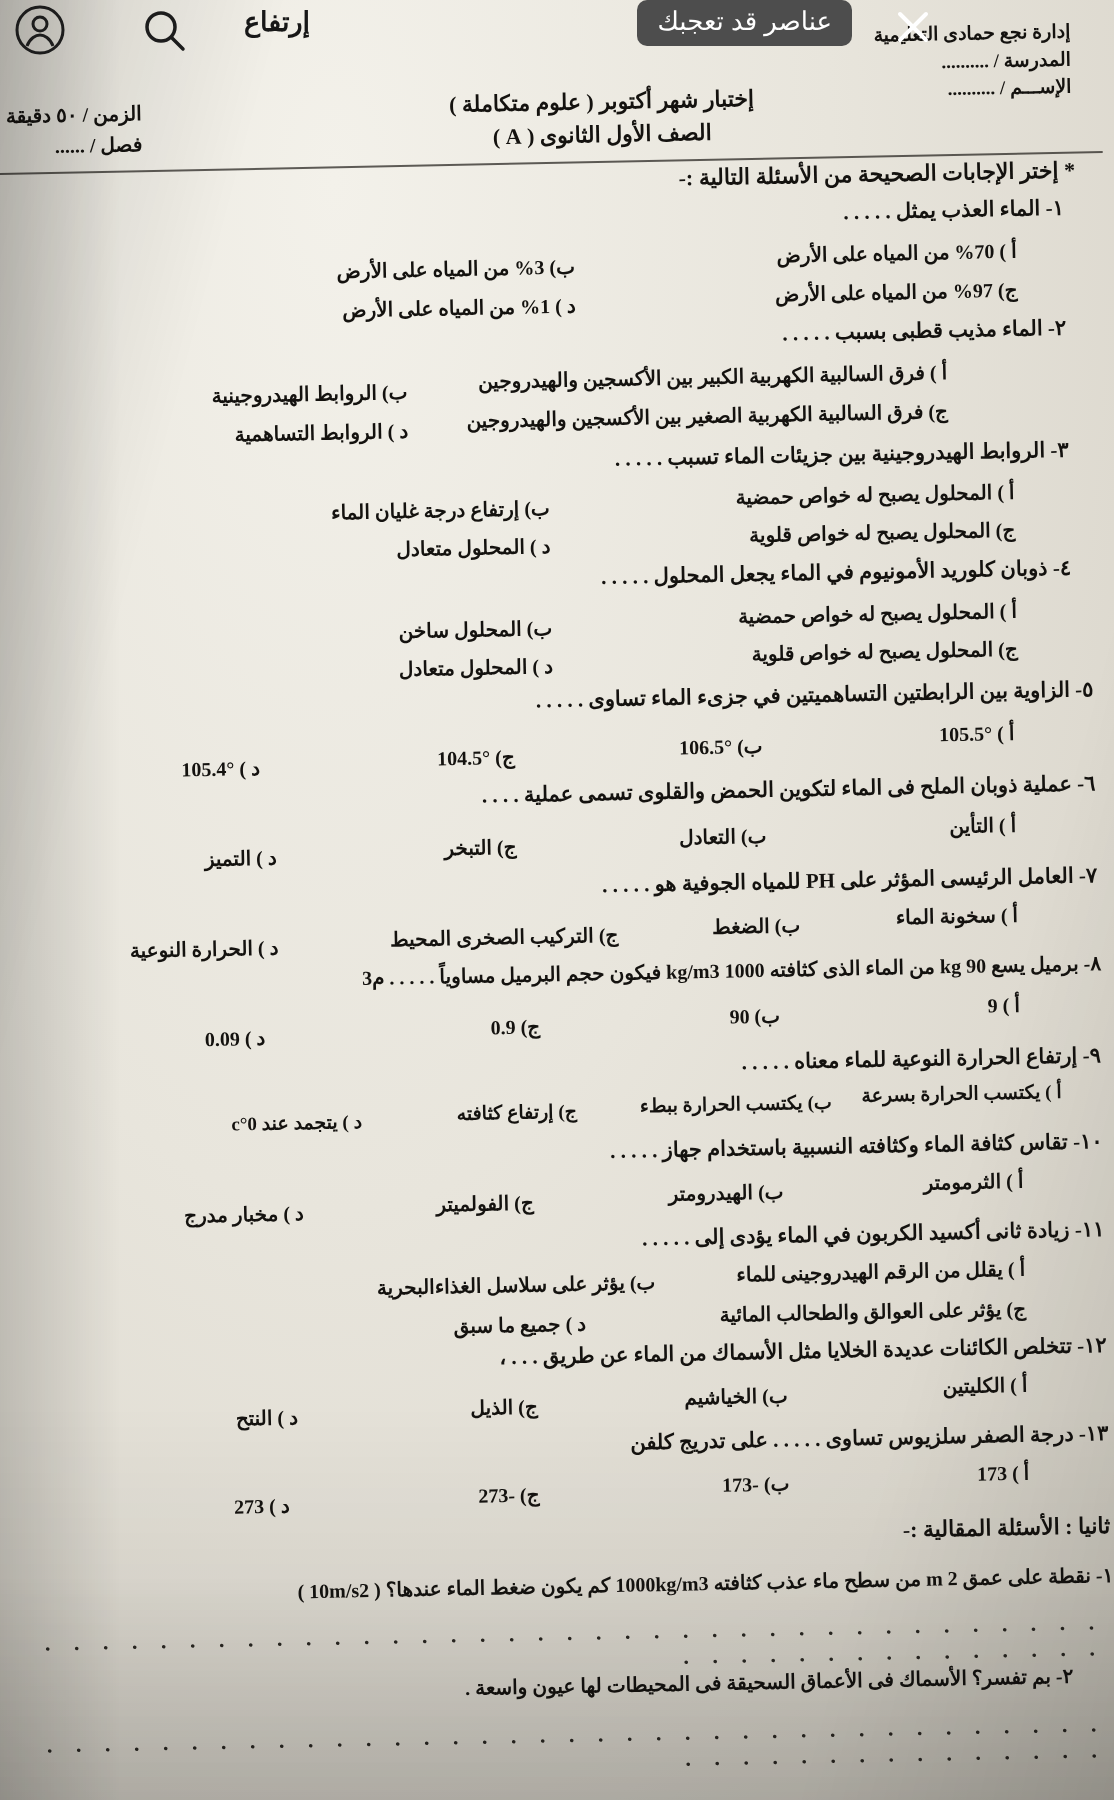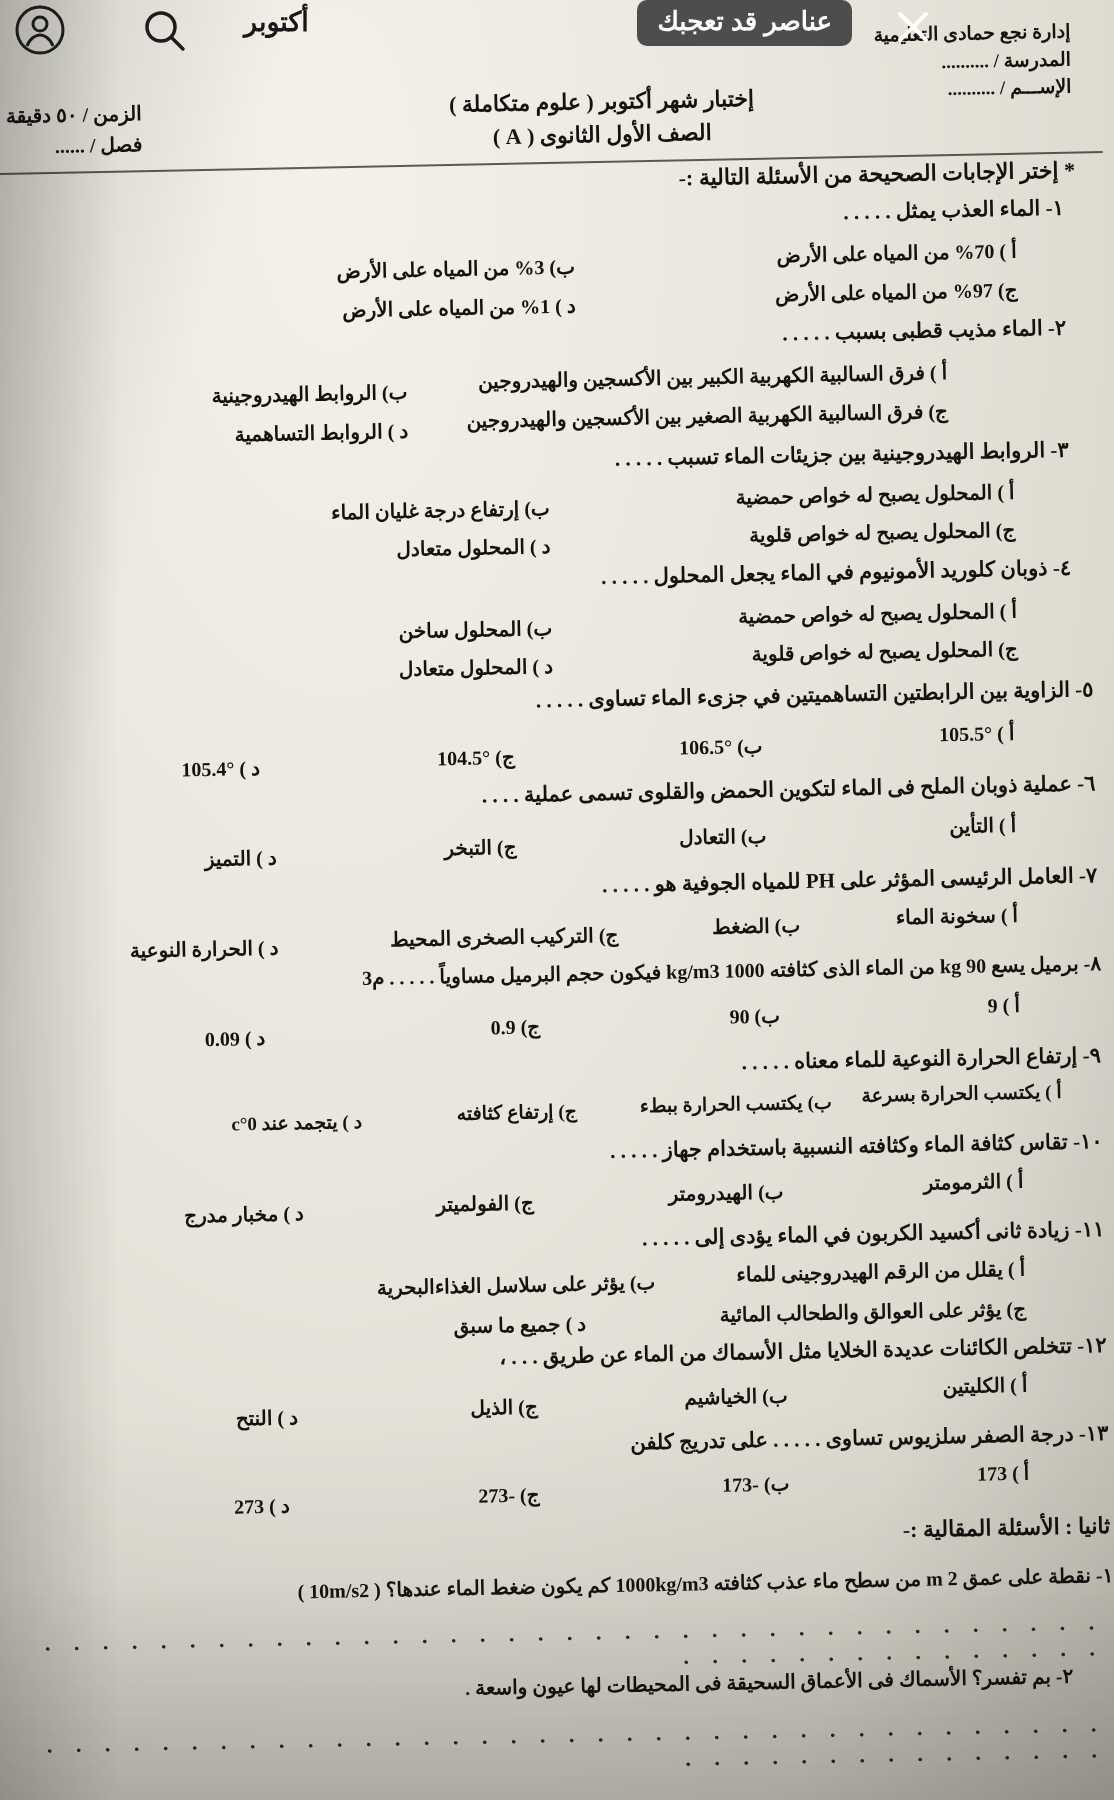--- a/index.html
+++ b/index.html
@@ -76,21 +76,21 @@
   }
   .ov-explore { left: 244px; }
 
   .ov-pill {
     position: absolute;
     top: 0px;
     right: 262px;
     background: #4d4d4d;
     color: #ffffff;
     font-family: "Liberation Sans", sans-serif;
-    font-weight: bold;
+    font-weight: normal;
     font-size: 26px;
     padding: 6px 20px 9px 20px;
     border-radius: 10px;
     pointer-events: auto;
     white-space: nowrap;
   }
 
   
   .hdr-right {
     position: absolute;
@@ -320,21 +320,21 @@
       </svg>
     </span>
 
     <span class="ov-icon ov-search">
       <svg width="48" height="48" viewBox="0 0 48 48" fill="none" stroke="#1c1c1c" stroke-width="3.5" stroke-linecap="round">
         <circle cx="21" cy="21" r="14"></circle>
         <line x1="32" y1="32" x2="43" y2="43"></line>
       </svg>
     </span>
 
-    <span class="ov-text ov-explore">أكتوبر</span>
+    <span class="ov-text ov-explore">إرتفاع</span>
 
     <span class="ov-pill">عناصر قد تعجبك</span>
 
     <span class="ov-icon ov-close">
       <svg width="50" height="50" viewBox="0 0 50 50" fill="none" stroke="#ffffff" stroke-width="4" stroke-linecap="round">
         <line x1="12" y1="12" x2="38" y2="38"></line>
         <line x1="38" y1="12" x2="12" y2="38"></line>
       </svg>
     </span>
 

